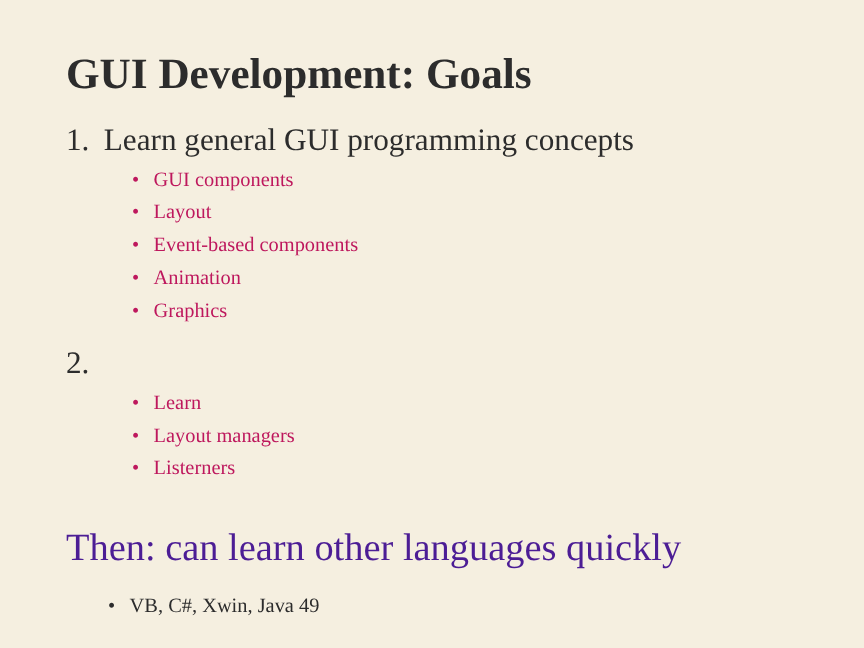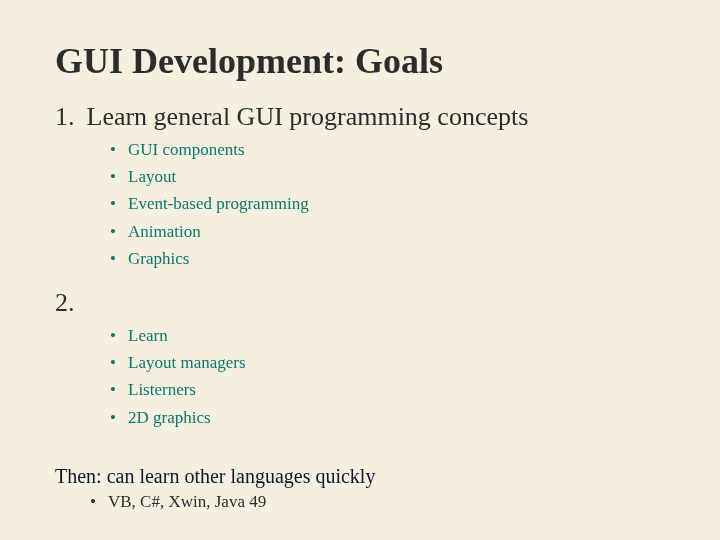--- a/index.html
+++ b/index.html
@@ -48,42 +48,42 @@
     }
 
     .bullet-list {
       list-style: none;
       padding-left: 55px;
       margin-bottom: 6px;
     }
 
     .bullet-list li {
       font-size: 17px;
-      color: #0f766e;
+      color: #be185d;
       line-height: 1.6;
       position: relative;
       padding-left: 18px;
     }
 
     .bullet-list li::before {
       content: "•";
       position: absolute;
       left: 0;
       top: 0;
       font-size: 17px;
     }
 
     .footer-section {
       margin-top: 18px;
     }
 
     .footer-text {
-      font-size: 20px;
-      color: #0f172a;
-      margin-bottom: 0;
+      font-size: 32px;
+      color: #4c1d95;
+      margin-bottom: 16px;
     }
 
     .footer-bullet-list {
       list-style: none;
       padding-left: 35px;
     }
 
     .footer-bullet-list li {
       font-size: 17px;
       color: #2c2c2c;
@@ -107,35 +107,34 @@
   <h1 class="slide-title">GUI Development:  Goals</h1>
 
   <div class="section">
     <div class="section-heading">
       <span>1.</span>
       <span>Learn general GUI programming concepts</span>
     </div>
     <ul class="bullet-list">
       <li><span>GUI components</span></li>
       <li><span>Layout</span></li>
-      <li><span>Event-based programming</span></li>
+      <li><span>Event-based components</span></li>
       <li><span>Animation</span></li>
       <li><span>Graphics</span></li>
     </ul>
   </div>
 
   <div class="section">
     <div class="section-heading">
       <span>2.</span>
     </div>
     <ul class="bullet-list">
       <li><span>Learn</span></li>
       <li><span>Layout managers</span></li>
       <li><span>Listerners</span></li>
-      <li><span>2D graphics</span></li>
     </ul>
   </div>
 
   <div class="footer-section">
     <div class="footer-text">Then:  can learn other languages quickly</div>
     <ul class="footer-bullet-list">
       <li><span>VB, C#,  Xwin, Java 49</span></li>
     </ul>
   </div>
 

